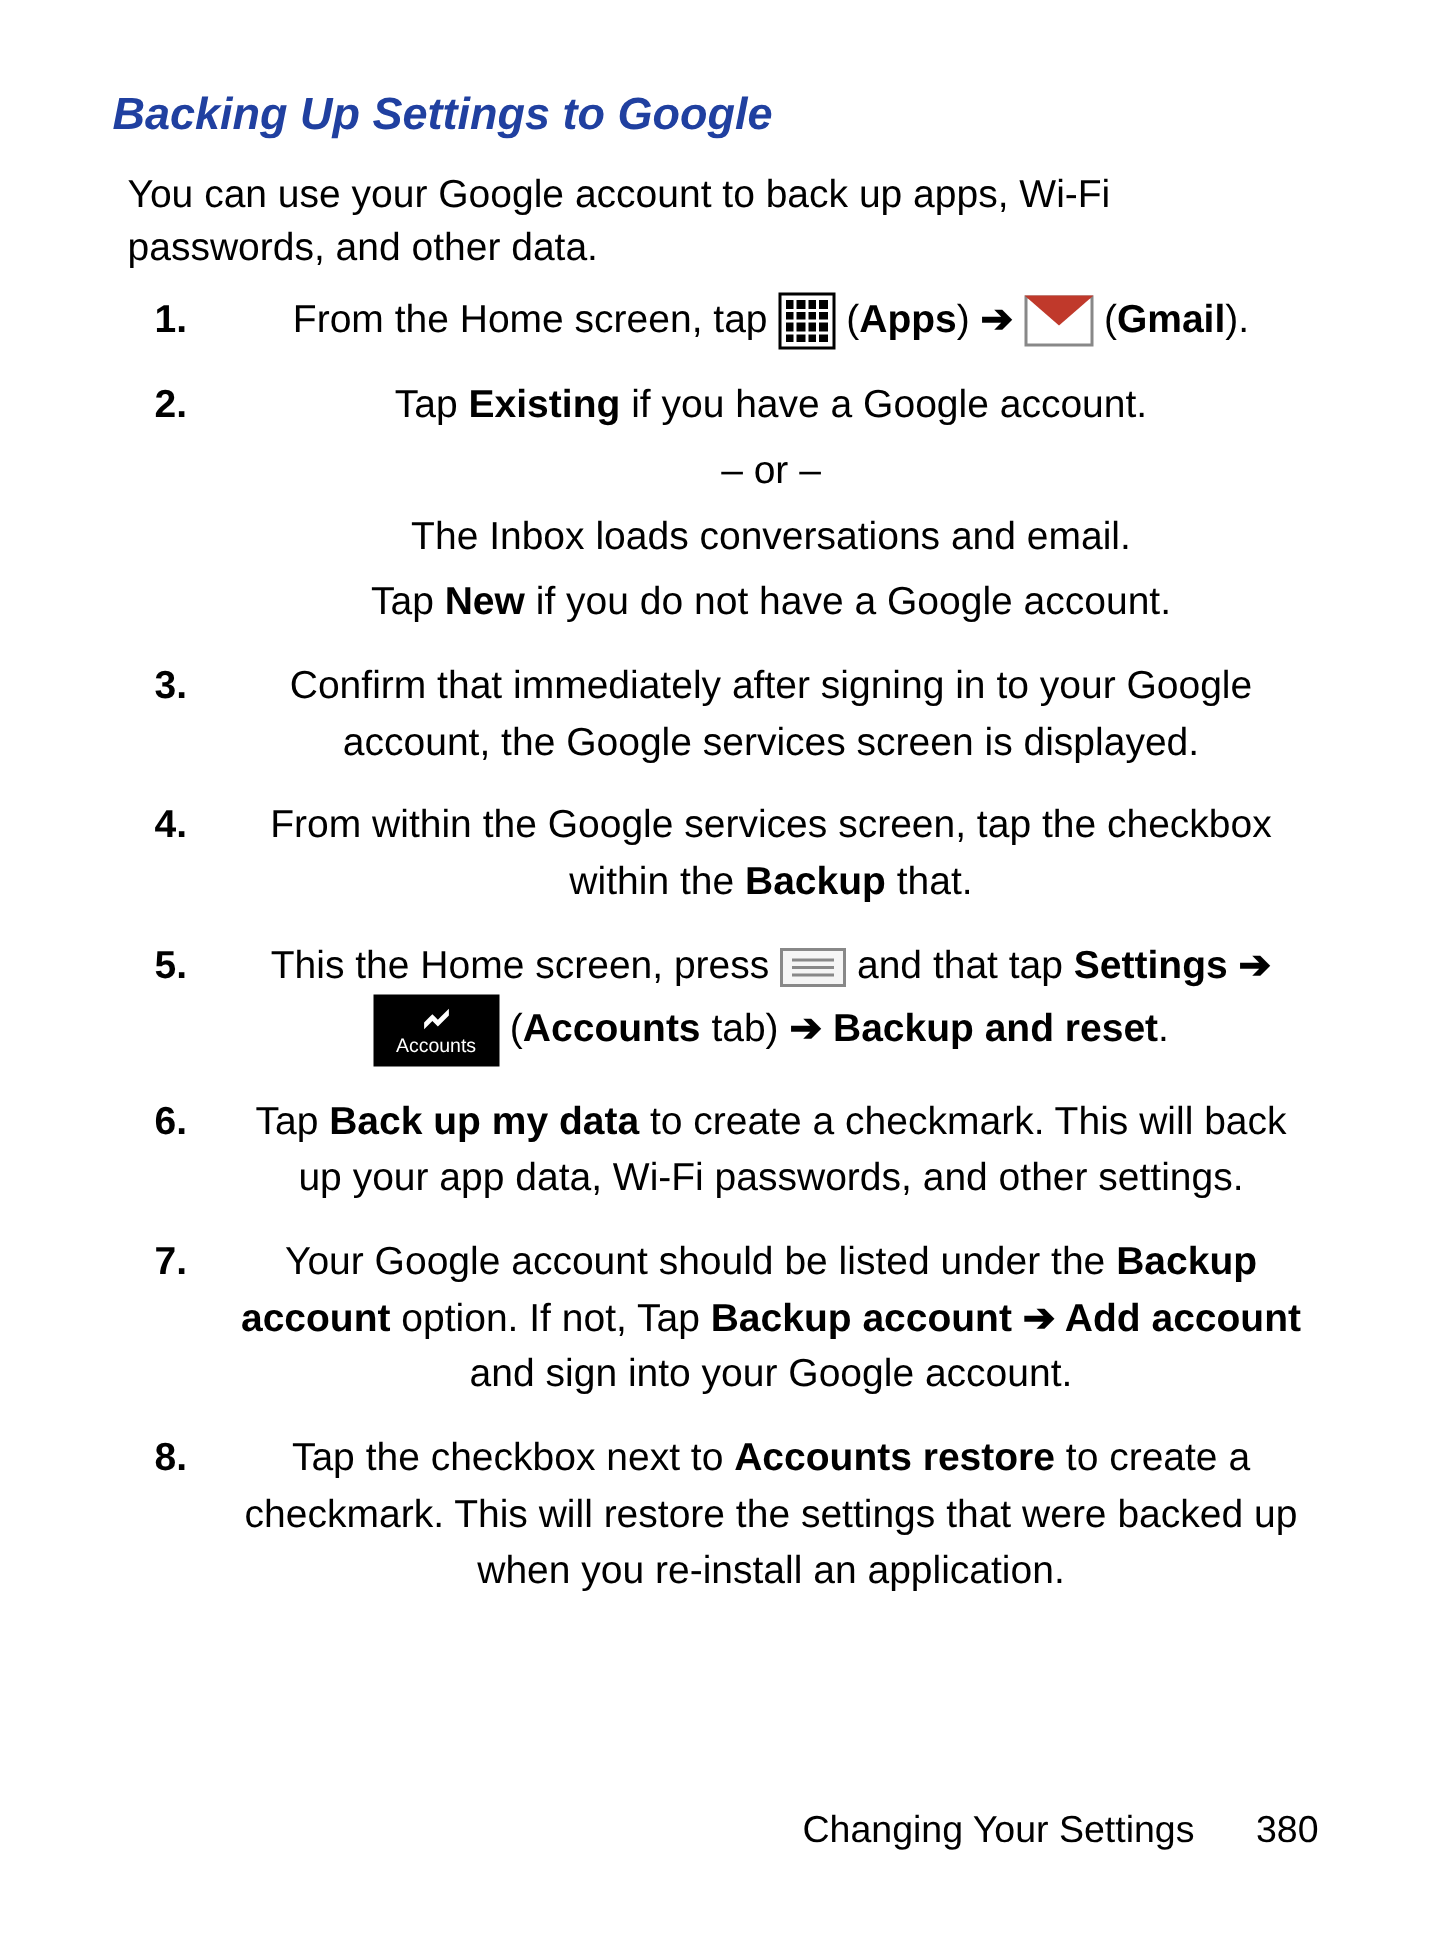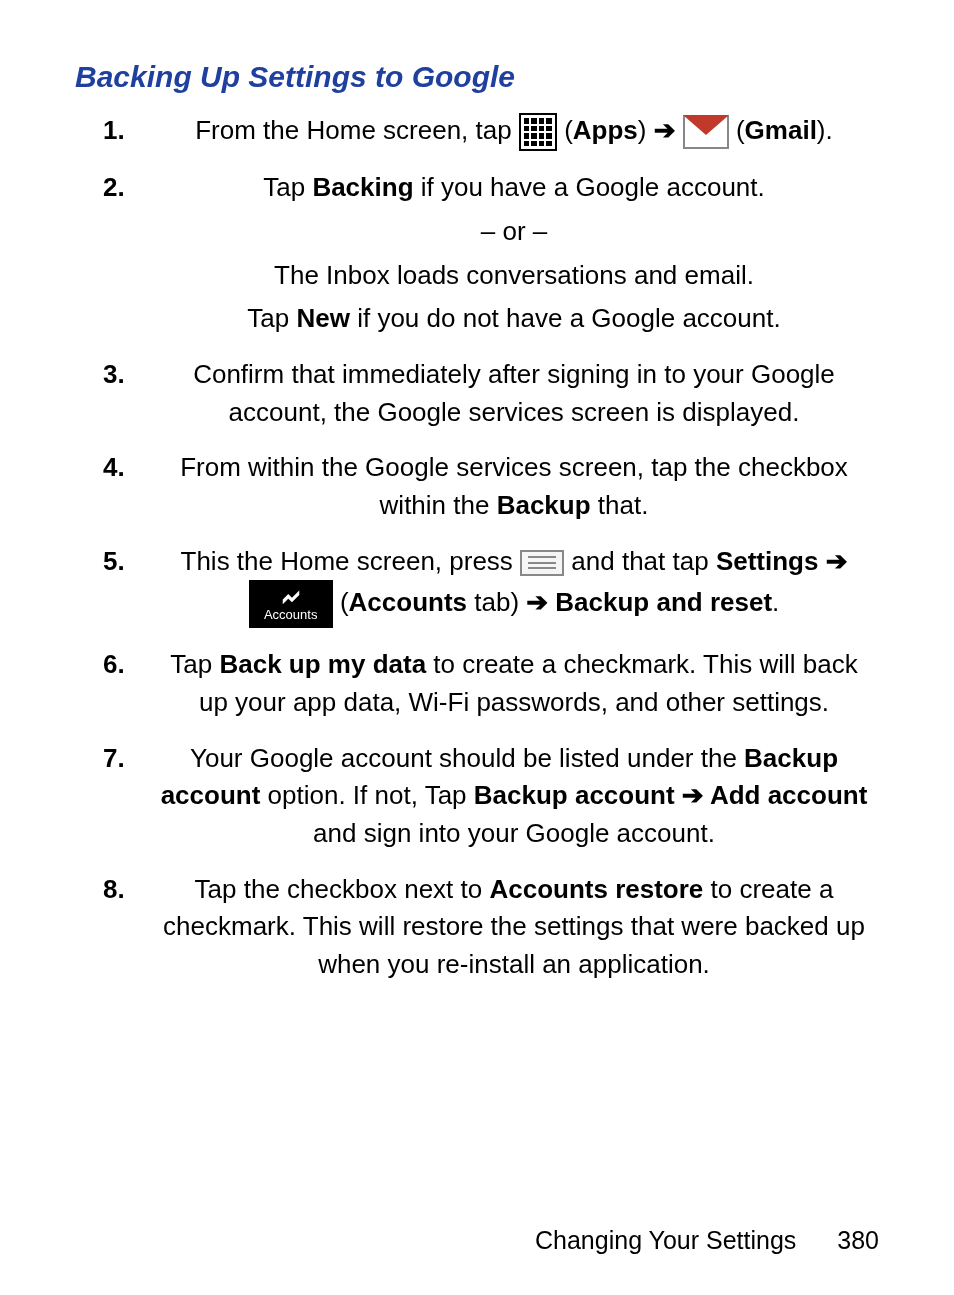--- a/index.html
+++ b/index.html
@@ -111,32 +111,33 @@
     background: #000;
     color: #fff;
     font-size: 13px;
     vertical-align: middle;
   }
   .accounts-icon svg {
     width: 22px; height: 22px;
   }
   .footer {
     position: absolute;
-    bottom: 40px;
+    bottom: 60px;
     right: 75px;
     font-size: 25px;
   }
   .footer .pagenum { margin-left: 34px; }
 </style>
 </head>
 <body>
 
 <div class="page">
   <h2 class="heading">Backing Up Settings to Google</h2>
 
+  <p class="intro">You can use your Google account to back up apps, Wi-Fi passwords, and other data.</p>
 
   <ol class="steps">
 
     <li>
       <span class="num">1.</span>
       <div class="body">
         <p>
           <span>From the Home screen, tap </span>
           <span class="inline-icon apps-icon">
               <span></span>
@@ -160,21 +161,21 @@
           <span class="inline-icon gmail-icon"></span>
           (<span class="b">Gmail</span>).
         </p>
       </div>
     </li>
 
     <li>
       <span class="num">2.</span>
       <div class="body">
         <p>
-          <span>Tap </span><span class="b">Backing</span><span> if you have a Google account.</span>
+          <span>Tap </span><span class="b">Existing</span><span> if you have a Google account.</span>
         </p>
         <p class="sub">– or –</p>
         <p class="sub">The Inbox loads conversations and email.</p>
         <p class="sub" style="margin-top:6px;">
           <span>Tap </span><span class="b">New</span><span> if you do not have a Google account.</span>
         </p>
       </div>
     </li>
 
     <li>

